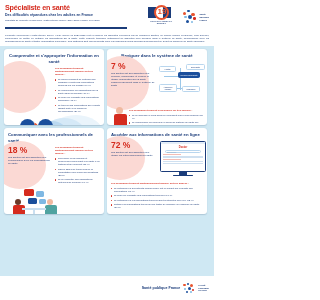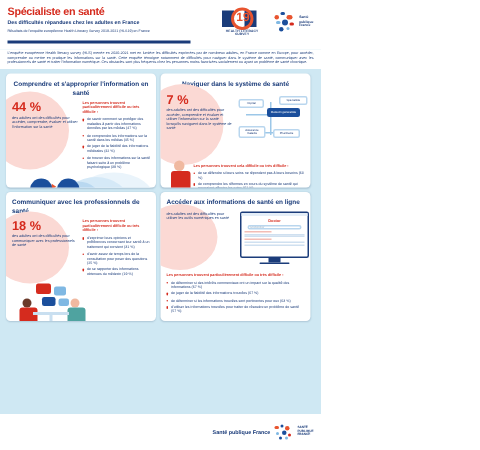--- a/index.html
+++ b/index.html
@@ -27,21 +27,21 @@
   .hdr-sub2 {
     font-size: 2.4px; color: #1b3c7a; line-height: 3px; margin-top: 1.5px;
     max-width: 128px;
   }
   .hdr-rule {
     position: absolute; left: 5px; top: 27px; width: 122px; height: 1.6px;
     background: #1b3c7a;
   }
   .logos {
     position: absolute; right: 5px; top: 5px;
-    display: flex; align-items: center; gap: 7px;
+    display: flex; align-items: flex-end; gap: 7px;
   }
   .logo-hls { position: relative; width: 30px; height: 20px; }
   .logo-hls .ring {
     position: absolute; left: 8px; top: 0px; width: 15px; height: 15px;
     border: 2.4px solid #e8542f; border-radius: 50%;
   }
   .logo-hls .sq1 {
     position: absolute; left: 2px; top: 2px; width: 8px; height: 11px;
     background: #1b3c7a;
   }
@@ -224,24 +224,20 @@
 
   <div class="body-wrap">
 
     <div class="row">
 
       <div class="card card-h">
         <div class="sec-title">Comprendre et s'approprier l'information en santé</div>
         <div class="cols">
           <div class="colL">
             <div class="blob" style="left:-14px;top:-6px;width:52px;height:52px;"></div>
-            <div class="stat-wrap">
-              <div class="stat-num">44 %</div>
-              <div class="stat-txt">des adultes ont des difficultés pour accéder, comprendre, évaluer et utiliser l'information sur la santé</div>
-            </div>
           </div>
           <div class="colR">
             <div class="lead">Les personnes trouvent particulièrement difficile ou très difficile :</div>
             <ul class="bul">
               <li>de savoir comment se protéger des maladies à partir des informations données par les médias (47 %)</li>
               <li>de comprendre les informations sur la santé dans les médias (45 %)</li>
               <li>de juger de la fiabilité des informations médicales (42 %)</li>
               <li>de trouver des informations sur la santé faisant suite à un problème psychologique (39 %)</li>
             </ul>
           </div>
@@ -343,20 +339,21 @@
           <div class="desk" style="left:25px;top:21px;width:1.6px;height:9px;"></div>
         </div>
       </div>
 
       <div class="card card-h2">
         <div class="sec-title left">Accéder aux informations de santé en ligne</div>
         <div class="cols">
           <div class="colL">
             <div class="blob" style="left:-16px;top:-5px;width:50px;height:44px;"></div>
             <div class="stat-wrap">
+              <div class="stat-num">72 %</div>
               <div class="stat-txt">des adultes ont des difficultés pour utiliser les outils numériques en santé</div>
             </div>
           </div>
           <div class="colR" style="position:relative;height:40px;">
             <div class="monitor" style="left:2px;top:0px;width:46px;height:31px;">
               <div class="mon-bar"></div>
               <div style="text-align:center;margin-top:1.5px;" class="brand-red">Doctor</div>
               <div style="margin:1px 4px;height:3px;border:.5px solid #b9d6ee;border-radius:1.5px;font-size:1.8px;color:#8aa6bd;padding-left:1px;line-height:3px;">Rechercher</div>
               <div class="mon-line red"></div>
               <div class="mon-line"></div>

